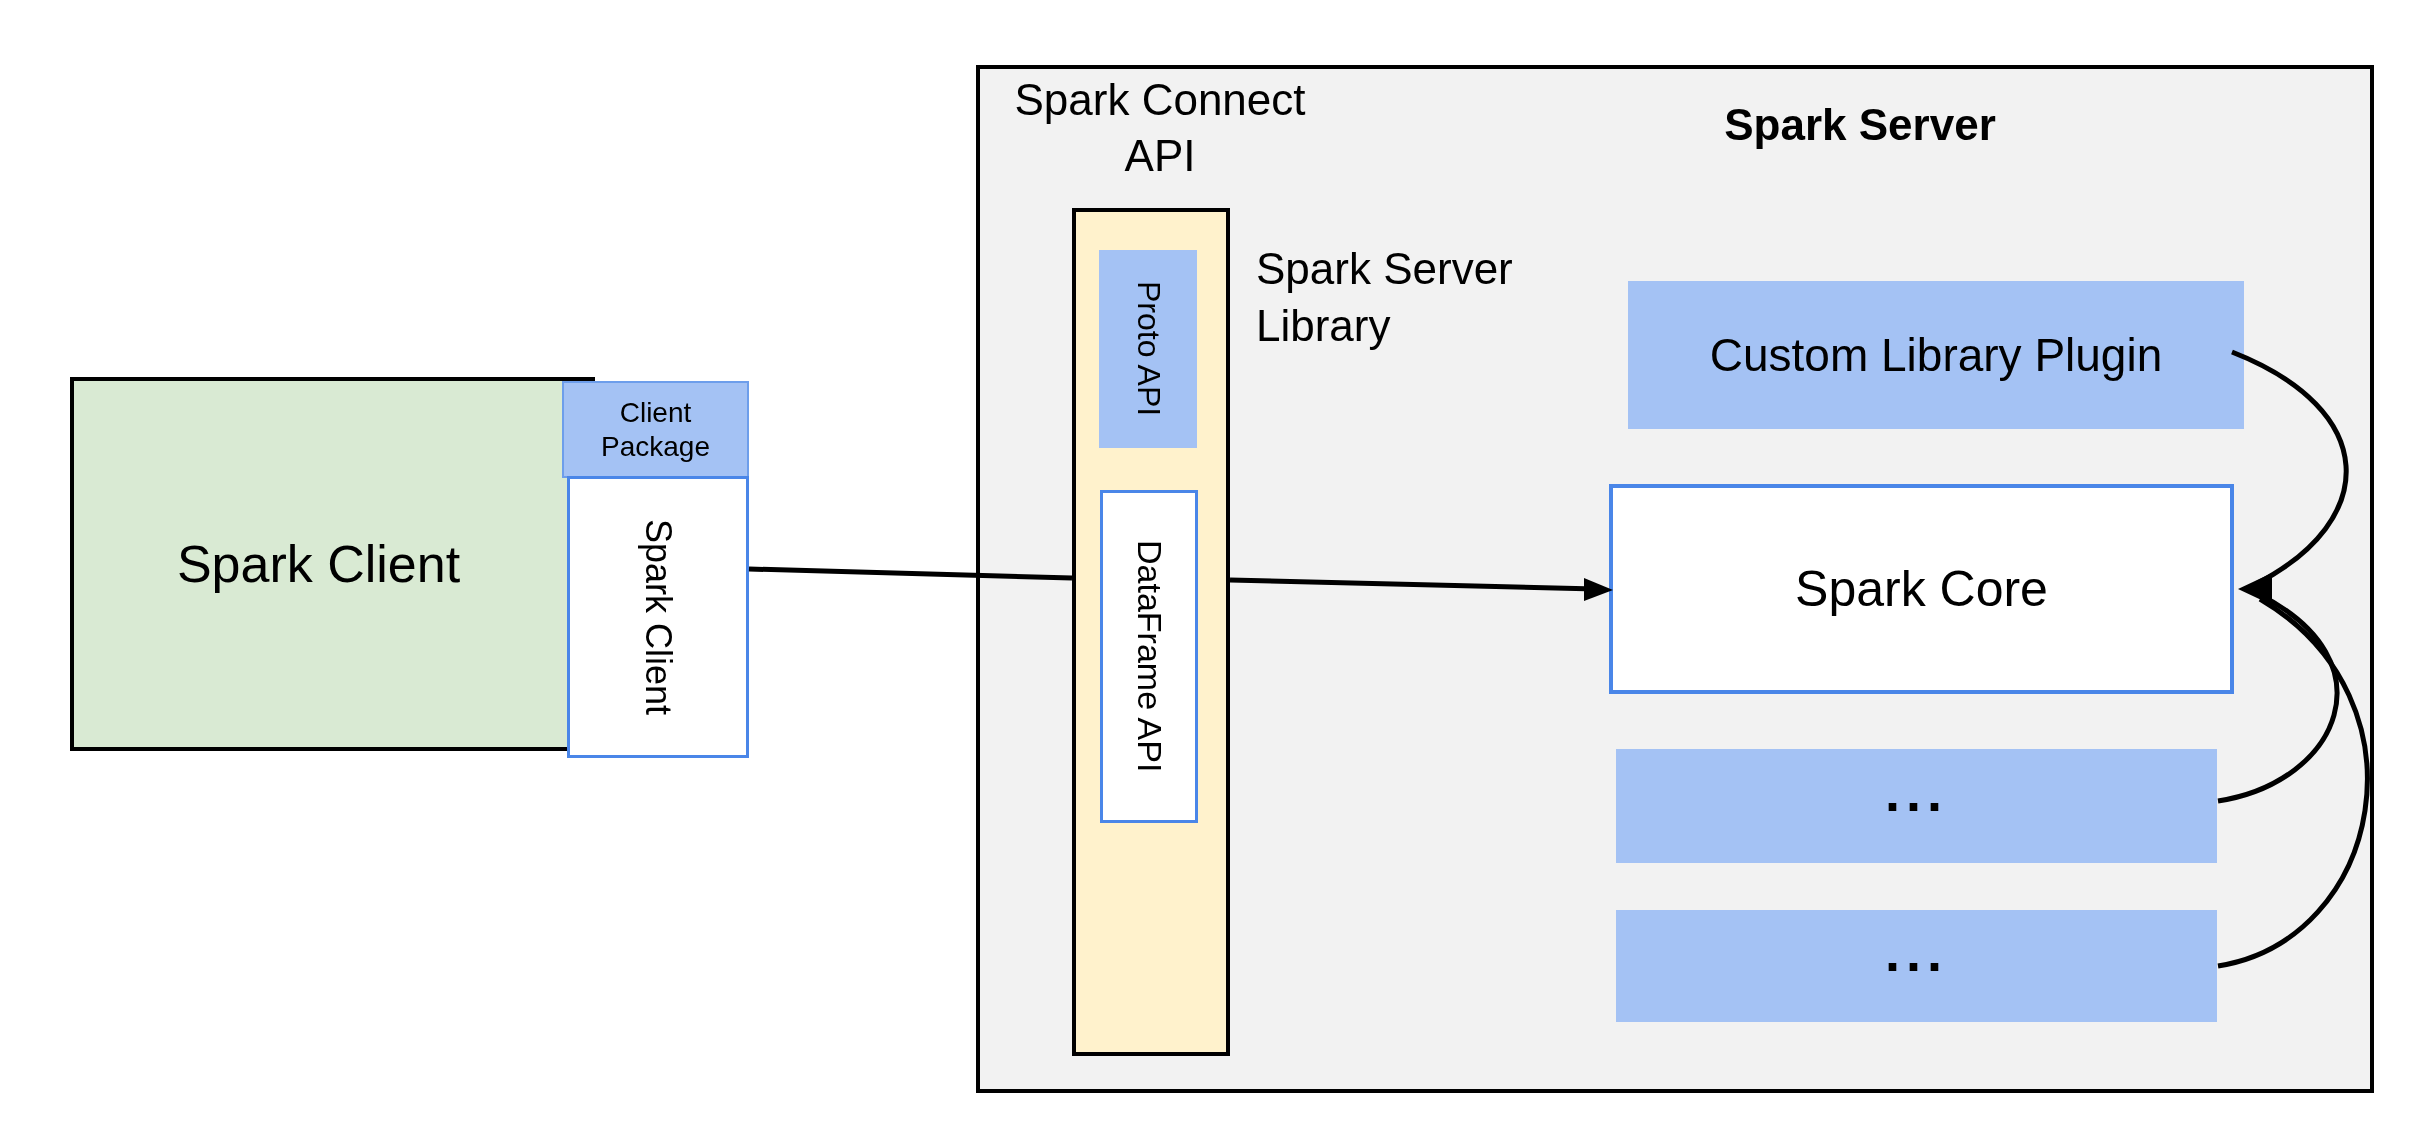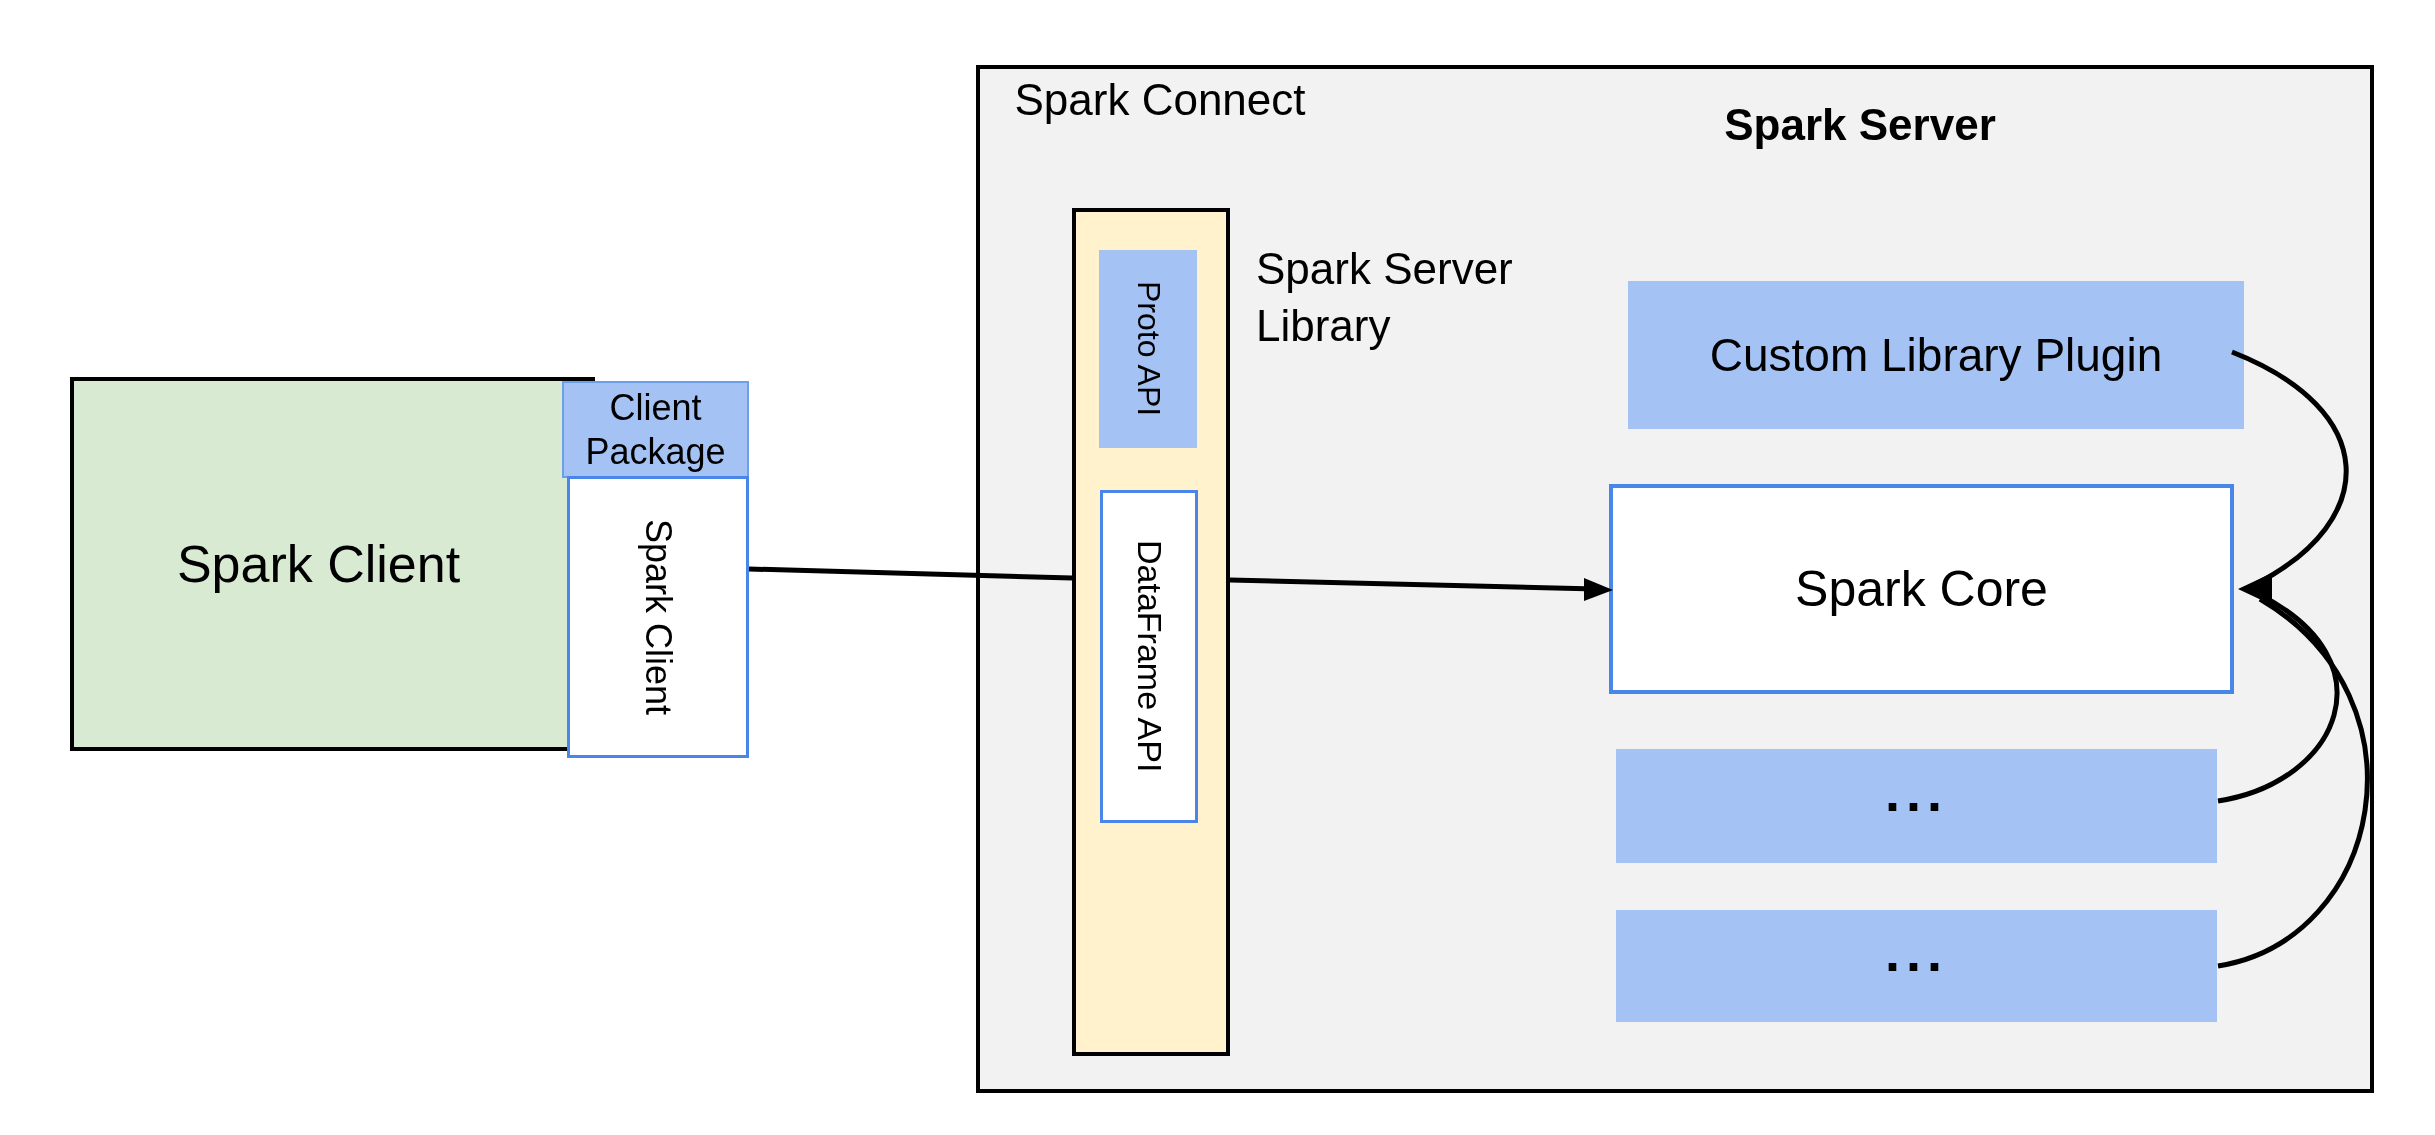--- a/index.html
+++ b/index.html
@@ -91,21 +91,21 @@
     font-size: 52px; line-height: 1.32;
     z-index: 3;
     flex-direction: column;
   }
   .client-package-box {
     left: 562px; top: 381px; width: 187px; height: 97px;
     background: var(--blue-fill);
     border: 2px solid var(--blue-border-soft);
     z-index: 4;
     text-align: center;
-    font-size: 36px; line-height: 1.2;
+    font-size: 28px; line-height: 1.2;
     flex-direction: column;
   }
   .spark-client-box {
     left: 567px; top: 476px; width: 182px; height: 282px;
     background: #fff;
     border: 3px solid var(--blue-border);
     z-index: 4;
     font-size: 36px;
   }
 
@@ -147,20 +147,21 @@
 </style>
 </head>
 <body>
 
 <div class="canvas">
 
   <div class="abs server-frame"></div>
 
   <div class="abs connect-api-label">
     <div>Spark Connect</div>
+    <div>API</div>
   </div>
 
   <div class="abs server-title">Spark Server</div>
 
   <div class="abs server-library-label">
     <div>Spark Server</div>
     <div>Library</div>
   </div>
 
   <div class="abs connect-pillar"></div>

